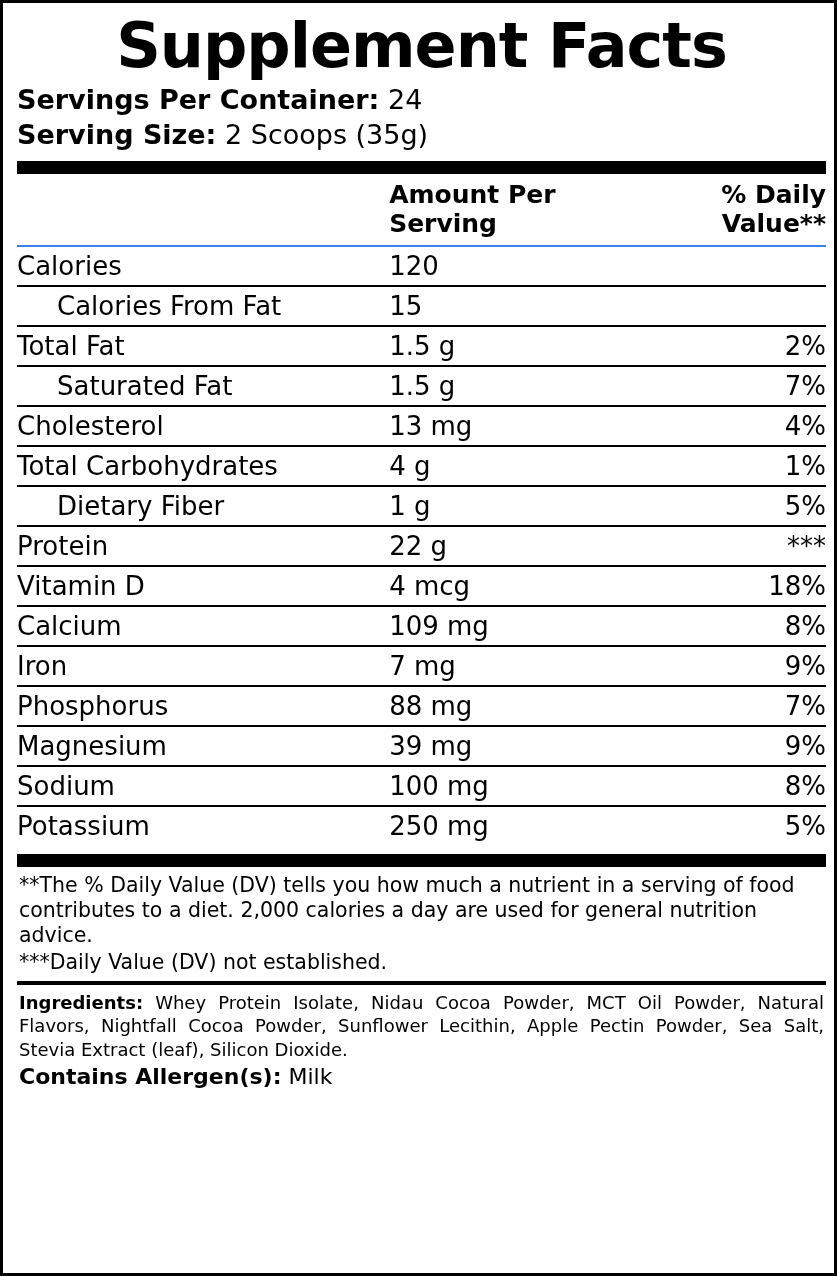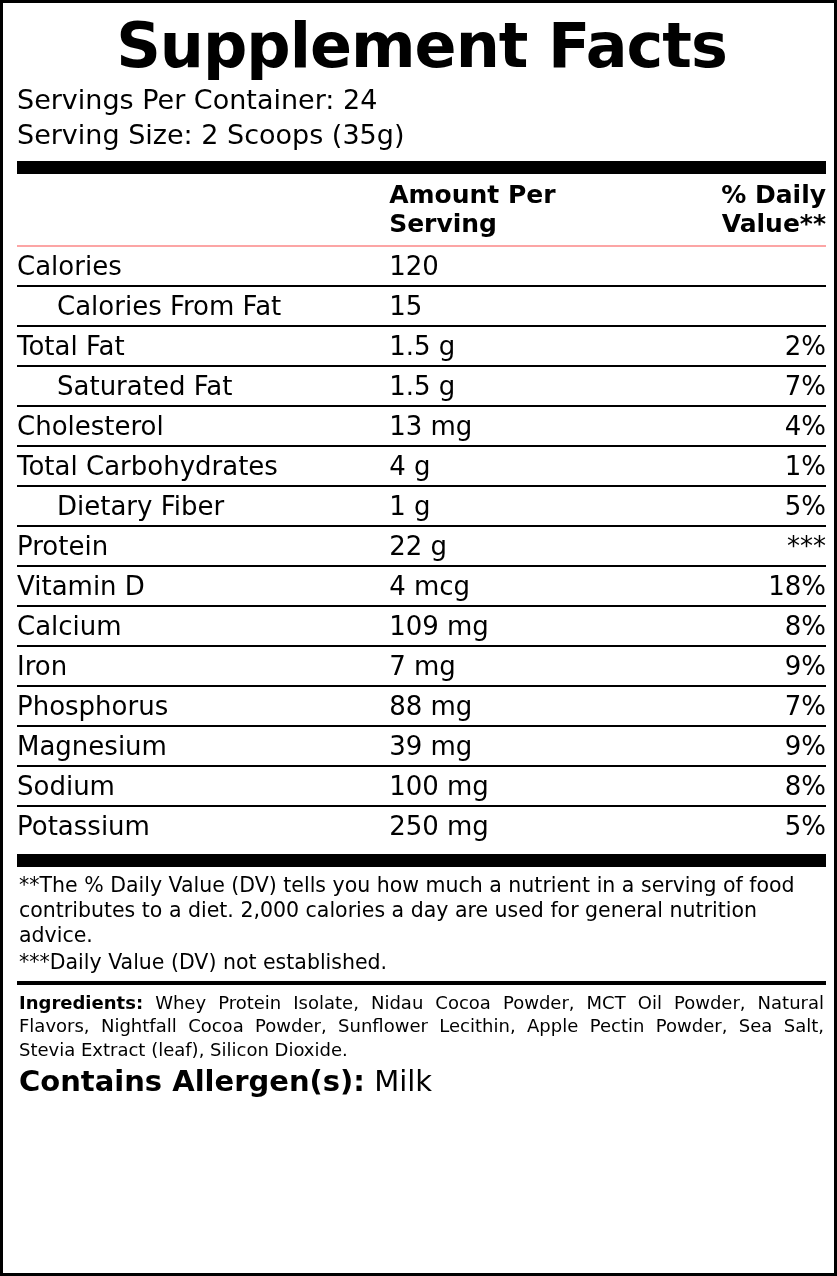--- a/index.html
+++ b/index.html
@@ -30,21 +30,21 @@
     text-align: center;
     margin: 2px 0 6px 0;
     white-space: nowrap;
   }
   .servings-line {
     font-size: 27px;
     line-height: 1.28;
     white-space: nowrap;
   }
   .servings-line b {
-    font-weight: normal;
+    font-weight: bold;
     text-align: right;
   }
   .rule-thick {
     height: 13px;
     background: #000;
     margin: 9px 0 0 0;
   }
   table.facts {
     width: 100%;
     border-collapse: collapse;
@@ -61,21 +61,21 @@
     padding-bottom: 7px;
     padding-top: 6px;
   }
   .col-name { text-align: left; width: 46%; }
   .col-amt  { text-align: left; width: 32%; padding-right: 28px !important; }
   .col-dv   { text-align: right; width: 22%; }
   tbody tr td {
     border-top: 2px solid #000;
   }
   tbody tr:first-child td {
-    border-top: 2px solid #fca5a5;
+    border-top: 2px solid #3b82f6;
     margin-top: 36px;
   }
   .indent { padding-left: 40px !important; }
   .footnotes {
     font-size: 20.5px;
     line-height: 1.22;
     padding: 6px 0 0 2px;
   }
   .footnote-2 {
     padding-top: 2px;
@@ -86,21 +86,21 @@
     margin-top: 6px;
   }
   .ingredients {
     font-size: 18px;
     line-height: 1.3;
     padding: 6px 2px 0 2px;
     text-align: justify;
   }
   .ingredients b { font-weight: bold; }
   .allergens {
-    font-size: 29px;
+    font-size: 22px;
     line-height: 1.3;
     padding: 2px 2px 0 2px;
   }
   .allergens b { font-weight: bold; }
   .spacer { flex: 1 1 auto; }
 </style>
 </head>
 <body>
 
 <div class="panel">

